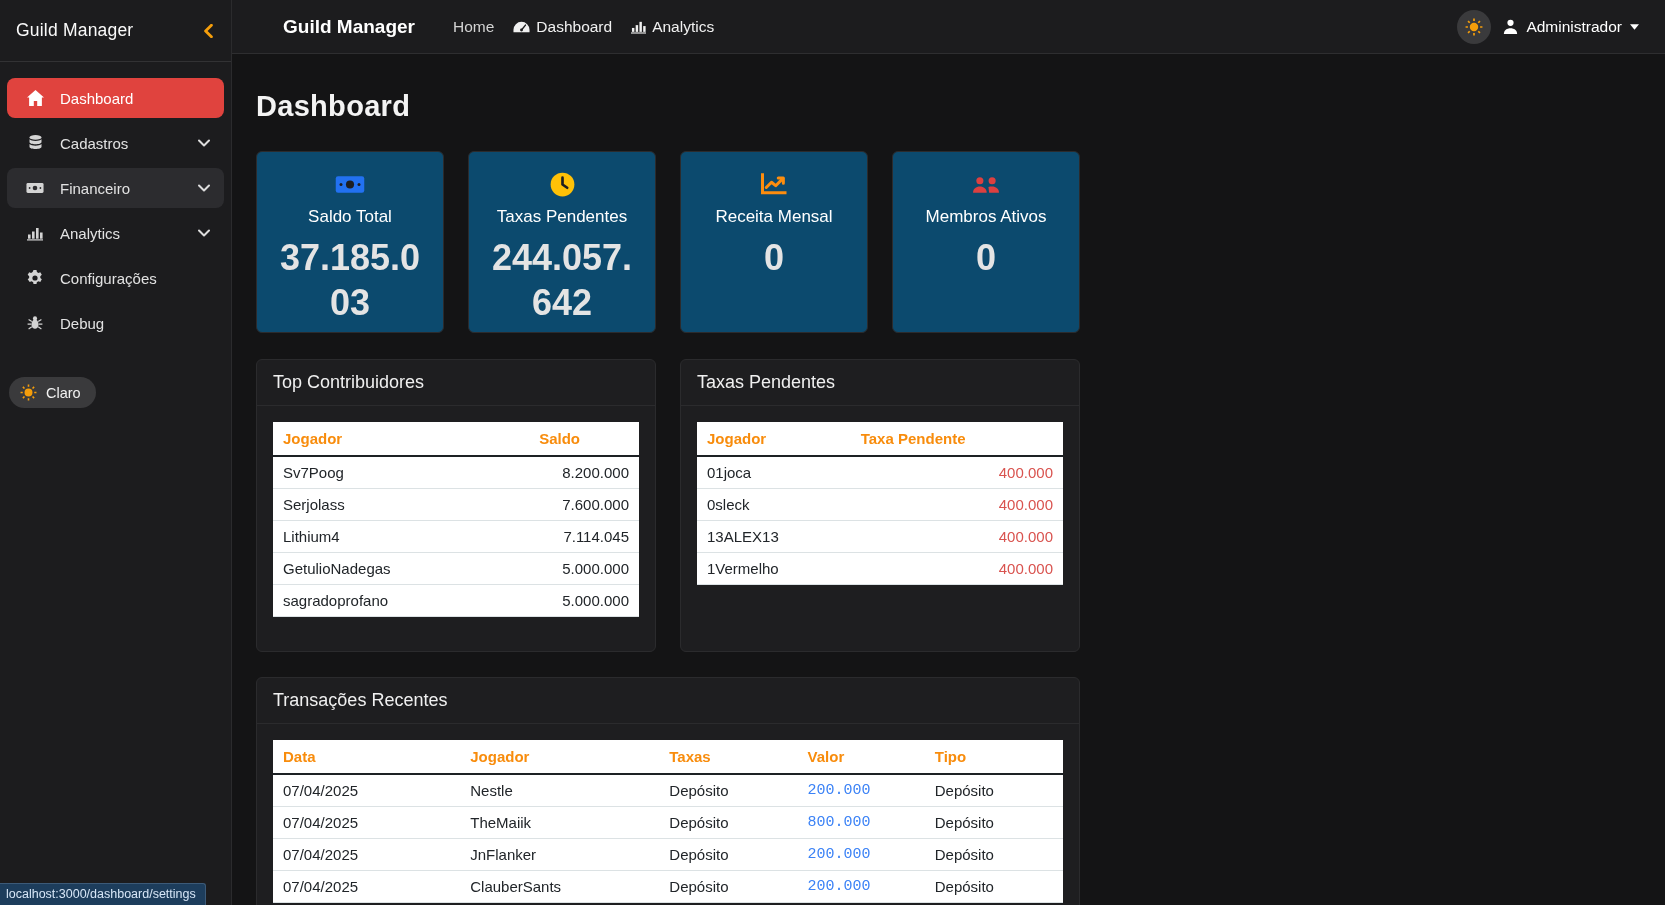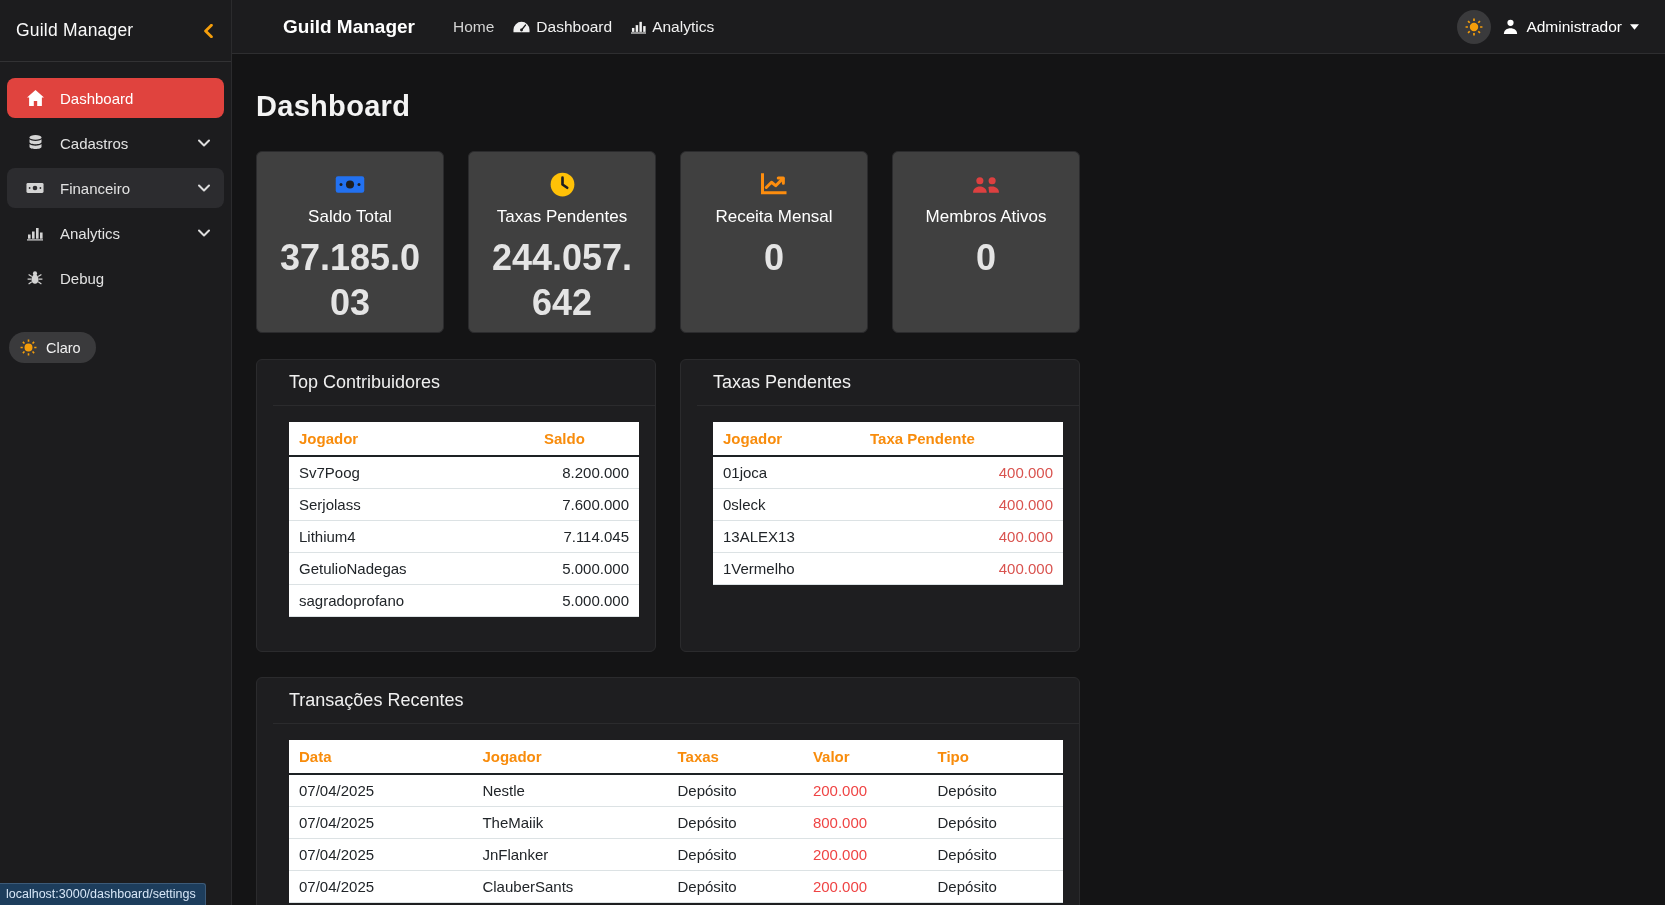--- a/index.html
+++ b/index.html
@@ -59,50 +59,50 @@
     display: flex; align-items: center; justify-content: center; cursor: pointer;
   }
   .user-menu { display: flex; align-items: center; gap: 8px; color: #fff; font-size: 15.5px; cursor: pointer; }
 
   
   .content { flex: 1; padding: 36px 0 0 24px; overflow: hidden; }
   .page-title { font-size: 29px; font-weight: 600; color: #f3f3f3; margin-bottom: 28px; letter-spacing: .3px; }
 
   .stats-row { display: grid; grid-template-columns: repeat(4, 188px); gap: 24px; margin-bottom: 26px; }
   .stat-card {
-    background: #404040; border: 1px solid #2b2b2d; border-radius: 6px;
+    background: #0c4a6e; border: 1px solid #2b2b2d; border-radius: 6px;
     height: 182px; padding: 18px 10px; text-align: center;
   }
   .stat-icon { height: 28px; display: flex; align-items: center; justify-content: center; }
   .stat-label { font-size: 17px; color: #fff; margin-top: 9px; }
   .stat-value {
     font-size: 36px; font-weight: 700; color: #e4e4e4; margin-top: 8px;
     line-height: 1.25; overflow-wrap: anywhere; padding: 0 4px;
   }
 
   .tables-row { display: grid; grid-template-columns: 400px 400px; gap: 24px; margin-bottom: 25px; }
-  .card { background: #1e1e20; border: 1px solid #2b2b2d; border-radius: 6px; padding-left: 16px; }
+  .card { background: #1e1e20; border: 1px solid #2b2b2d; border-radius: 6px; }
   .card-header {
     padding: 12px 16px; font-size: 18px; color: #f0f0f0;
     border-bottom: 1px solid #2b2b2d;
   }
   .card-body { padding: 16px 16px 34px 16px; }
 
   table.data-table { width: 100%; border-collapse: collapse; background: #fff; font-size: 15px; }
   .data-table th {
     text-align: left; color: #f88c0c; font-weight: bold;
     padding: 8px 10px; background: #fff; border-bottom: 2px solid #1d2124;
   }
   .data-table td {
     padding: 7px 10px; color: #212529; background: #fff;
     border-bottom: 1px solid #dce2e4;
   }
   .data-table .num { text-align: right; }
   .data-table .red { color: #d9534f; }
-  .data-table .green { color: #ef4444; }
+  .data-table .green { color: #3b82f6; font-family: Liberation Mono, monospace; }
 
   .transactions-card { width: 824px; }
 
   
   .status-bar {
     position: absolute; left: 0; bottom: 0;
     background: #1d3d5c; border: 1px solid #3c5a78; border-left: none; border-bottom: none;
     color: #d7e6f7; font-size: 12.5px; padding: 3px 9px 4px 6px;
     border-top-right-radius: 3px;
   }
@@ -181,20 +181,29 @@
             </svg>
         </span>
         <span>Analytics</span>
         <span class="chev">
           <svg class="icon-svg" width="12" height="8" viewBox="0 0 12 7" fill="none" stroke="currentColor" stroke-width="2" stroke-linecap="round" stroke-linejoin="round">
               <path d="M1 1l5 5 5-5"></path>
             </svg>
         </span>
       </div>
 
+      <div class="side-item">
+        <span class="s-icon">
+          <svg class="icon-svg" width="16" height="16" viewBox="0 0 16 16" fill="currentColor">
+              <path d="M6.5 0h3l.4 2a6 6 0 0 1 1.5.9l1.9-.7 1.5 2.6-1.5 1.4a6 6 0 0 1 0 1.7l1.5 1.4-1.5 2.6-1.9-.7a6 6 0 0 1-1.5.9l-.4 2h-3l-.4-2a6 6 0 0 1-1.5-.9l-1.9.7L.7 9.3l1.5-1.4a6 6 0 0 1 0-1.7L.7 4.8l1.5-2.6 1.9.7A6 6 0 0 1 5.6 2l.9-2z"></path>
+              <circle cx="8" cy="8" r="2.6" fill="#1c1c1e"></circle>
+            </svg>
+        </span>
+        <span>Configurações</span>
+      </div>
 
       <div class="side-item">
         <span class="s-icon">
           <svg class="icon-svg" width="16" height="16" viewBox="0 0 16 16">
               <ellipse cx="8" cy="9.2" rx="3.6" ry="4.6" fill="currentColor"></ellipse>
               <circle cx="8" cy="3.4" r="2.1" fill="currentColor"></circle>
               <path d="M.6 9.2h3.4M12 9.2h3.4M1.6 4.6l3.2 2M14.4 4.6l-3.2 2M1.6 14l3.2-2.2M14.4 14l-3.2-2.2" stroke="currentColor" stroke-width="1.2"></path>
             </svg>
         </span>
         <span>Debug</span>

